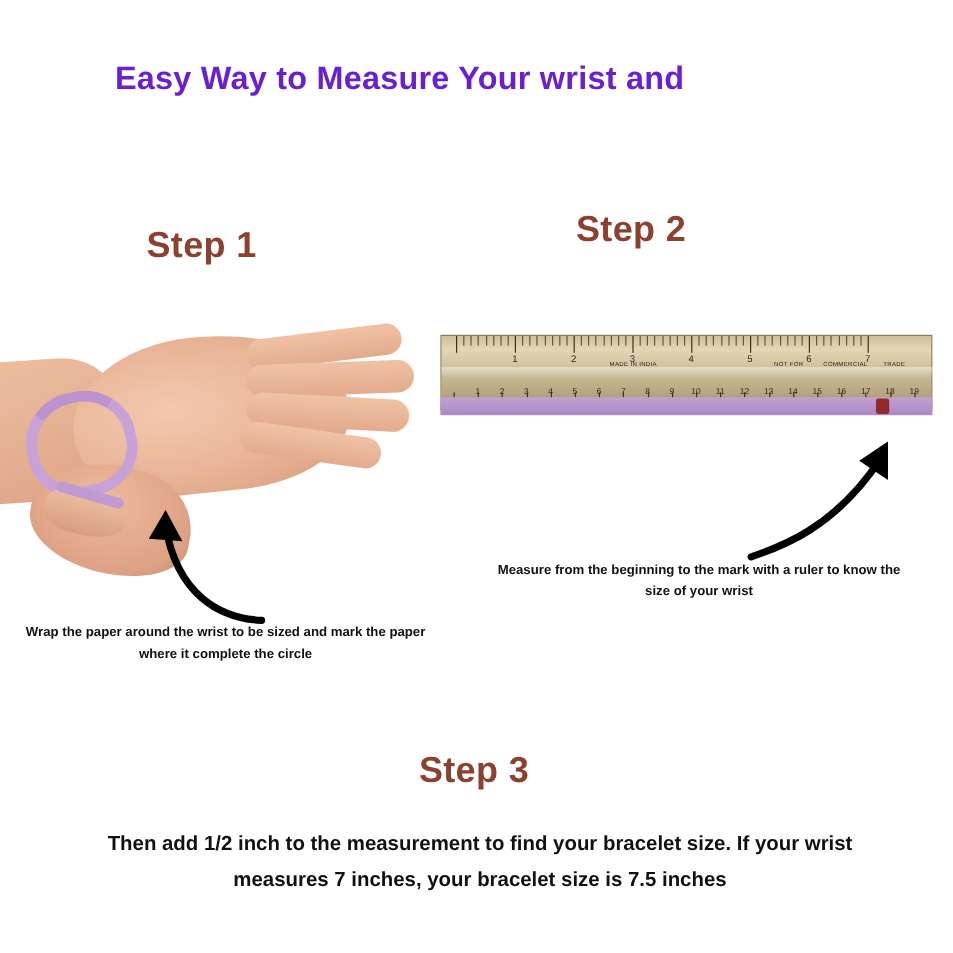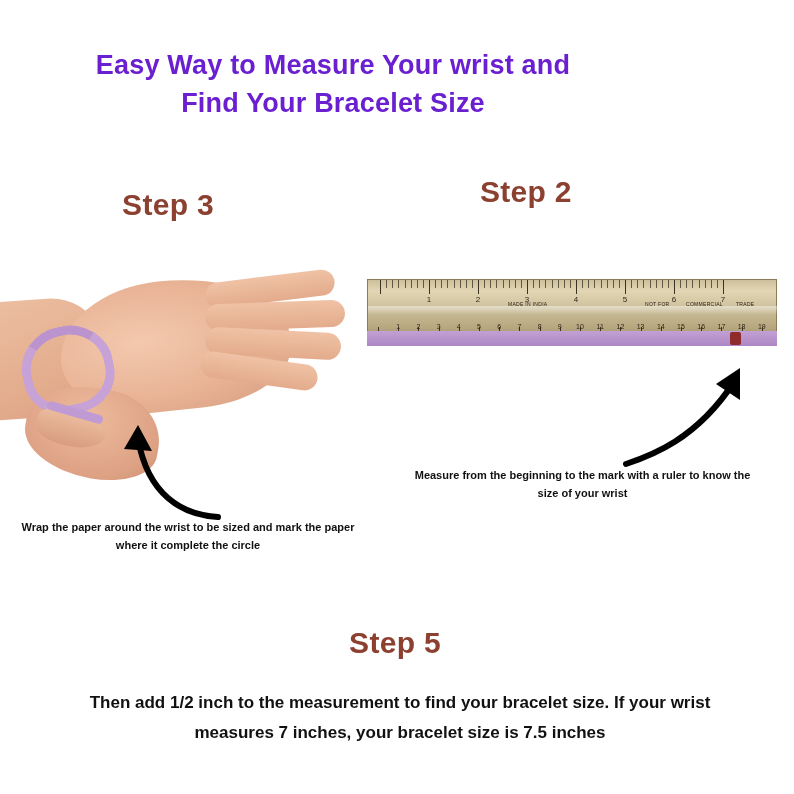--- a/index.html
+++ b/index.html
@@ -216,24 +216,23 @@
     overflow: visible;
   }
   #arrow1 { left: 110px; top: 415px; }
   #arrow2 { left: 620px; top: 360px; }
 </style>
 </head>
 <body>
 
 <div class="title">
   <span>Easy Way to Measure Your wrist and</span>
-  <span class="line2">Find Your Bracelet Size</span>
 </div>
 
-<div class="step-label" id="step1-label">Step 3</div>
+<div class="step-label" id="step1-label">Step 1</div>
 
 <div class="photo1">
   <div class="forearm"></div>
   <div class="hand-palm"></div>
   <div class="finger f1"></div>
   <div class="finger f2"></div>
   <div class="finger f3"></div>
   <div class="finger f4"></div>
   <div class="thumb-lower"></div>
   <div class="paper-strip"></div>
@@ -389,14 +388,14 @@
   <div class="strip-mark"></div>
 </div>
 
 <svg class="arrow-svg" id="arrow2" width="140" height="110" viewBox="0 0 140 110">
   <path d="M6 104 C 30 96, 76 80, 114 22" stroke="#000" stroke-width="6" fill="none" stroke-linecap="round"></path>
   <path d="M120 8 L 120 40 L 96 24 Z" fill="#000"></path>
 </svg>
 
 <div class="caption" id="caption2">Measure from the beginning to the mark with a ruler to know the size of your wrist</div>
 
-<div class="step-label" id="step3-label">Step 5</div>
+<div class="step-label" id="step3-label">Step 3</div>
 <div class="caption" id="caption3">Then add 1/2 inch to the measurement  to find your bracelet size. If your wrist measures 7 inches, your bracelet size is 7.5 inches</div>
 
 </body></html>

